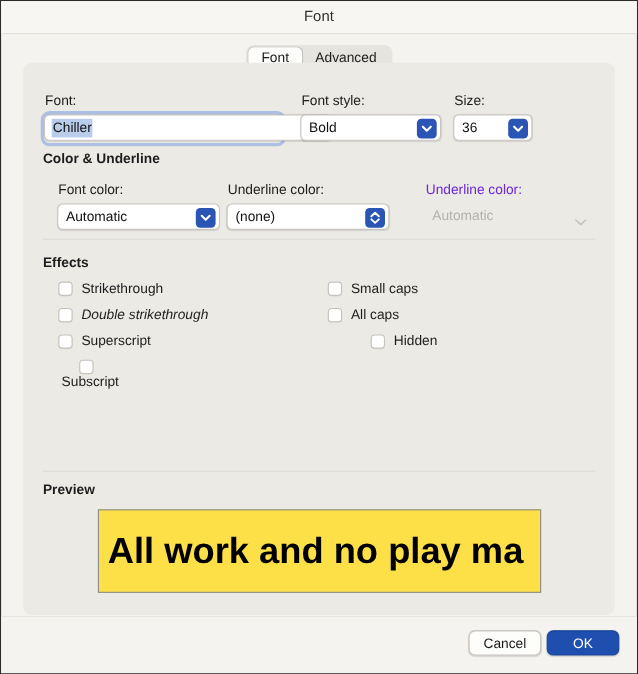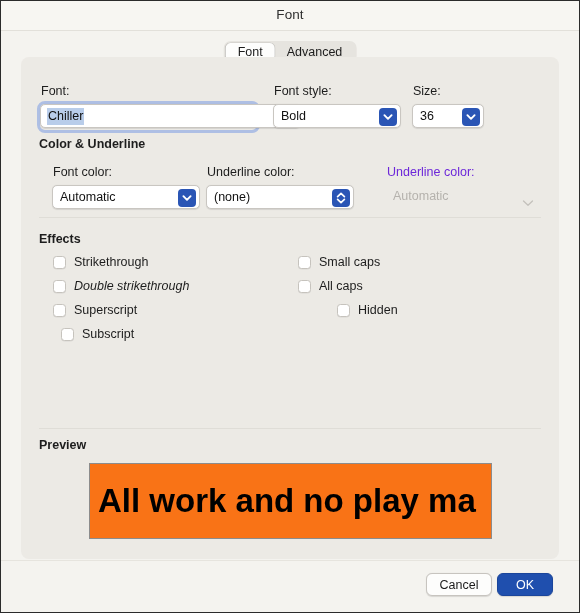--- a/index.html
+++ b/index.html
@@ -199,21 +199,21 @@
   .cblabel {
     font-size: 12.5px;
     color: #1d1d1d;
     margin-left: 8px;
   }
 
   
   .preview-box {
     position: absolute;
     box-sizing: border-box;
-    background: #f97316;
+    background: #fde047;
     border: 1px solid #8c8c8c;
     overflow: hidden;
   }
   .preview-text {
     position: absolute;
     left: 8px;
     top: 50%;
     transform: translateY(-50%);
     font-size: 33px;
     font-weight: bold;
@@ -349,21 +349,21 @@
       <span class="cblabel">Strikethrough</span>
     </div>
     <div class="cbrow" style="left:32px; top:222px;font-style:italic;">
       <span class="cbox"></span>
       <span class="cblabel">Double strikethrough</span>
     </div>
     <div class="cbrow" style="left:32px; top:246px;">
       <span class="cbox"></span>
       <span class="cblabel">Superscript</span>
     </div>
-    <div class="cbrow" style="left:40px; top:270px;">
+    <div class="cbrow" style="left:27px; top:270px;flex-direction:column;">
       <span class="cbox"></span>
       <span class="cblabel">Subscript</span>
     </div>
 
     <div class="cbrow" style="left:277px; top:198px;">
       <span class="cbox"></span>
       <span class="cblabel">Small caps</span>
     </div>
     <div class="cbrow" style="left:277px; top:222px;">
       <span class="cbox"></span>
@@ -377,16 +377,16 @@
     <div class="lbl bold" style="left:18px; top:381px;">Preview</div>
 
     <div class="preview-box" style="left:68px; top:406px; width:403px; height:76px;">
       <div class="preview-text">All work and no play ma</div>
     </div>
 
   </div>
 
   <div class="footer">
     <div class="btn" style="left:425px; top:12px; width:66px;">Cancel</div>
-    <div class="btn primary" style="left:496px; top:12px; width:56px;">OK</div>
+    <div class="btn primary" style="left:496px; top:12px; width:66px;">OK</div>
   </div>
 
 </div>
 
 </body></html>

